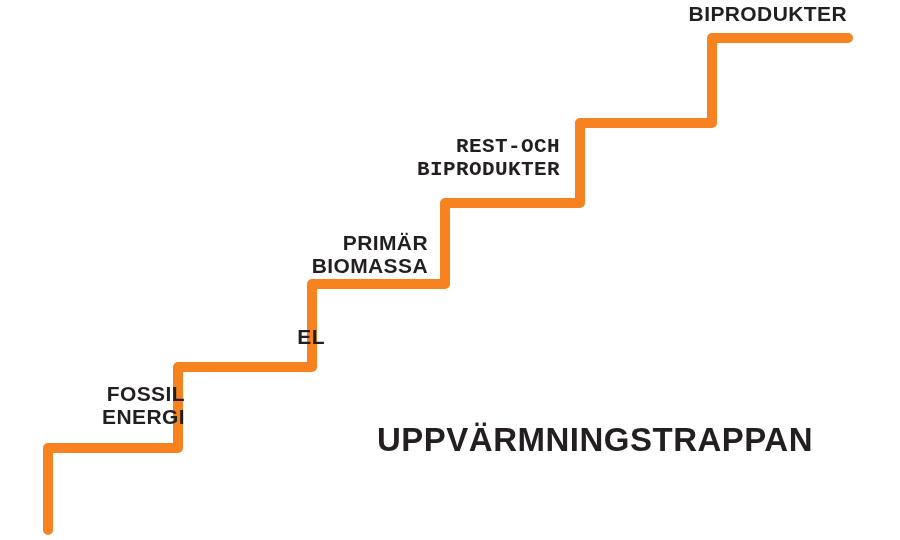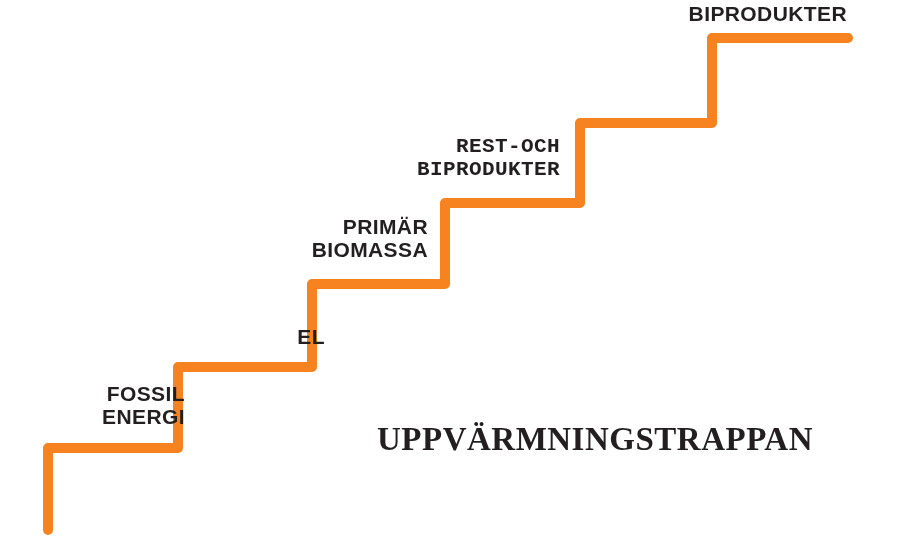--- a/index.html
+++ b/index.html
@@ -38,38 +38,37 @@
     white-space: pre-line;
   }
   .diagram-title {
     position: absolute;
     font-weight: bold;
     font-size: 33px;
     letter-spacing: 0.5px;
     white-space: nowrap;
     color: var(--text, #231F20);
     transform: translateX(-50%);
-    font-family: Liberation Serif, serif;
   }
 </style>
 </head>
 <body>
 
 <div class="canvas">
 
   <svg class="stairs-svg" width="900" height="540" viewBox="0 0 900 540" aria-hidden="true">
     <path class="stair-path" d="M48 530 V448 H178 V367 H312 V284 H445 V203 H580 V123 H712 V38 H848"></path>
   </svg>
 
   <div class="step-label" style="right:715px; top:382px;">FOSSIL
 ENERGI</div>
 
   <div class="step-label" style="right:575px; top:325px;">EL</div>
 
-  <div class="step-label" style="right:472px; top:215px;">PRIMÄR
+  <div class="step-label" style="right:472px; top:231px;">PRIMÄR
 BIOMASSA</div>
 
   <div class="step-label" style="right:340px; top:135px;font-family:Liberation Mono, monospace;">REST-OCH
 BIPRODUKTER</div>
 
 
   <div class="step-label" style="right:53px; top:2px;">BIPRODUKTER</div>
 
   <div class="diagram-title" style="left:595px; top:421px;">UPPVÄRMNINGSTRAPPAN</div>
 

